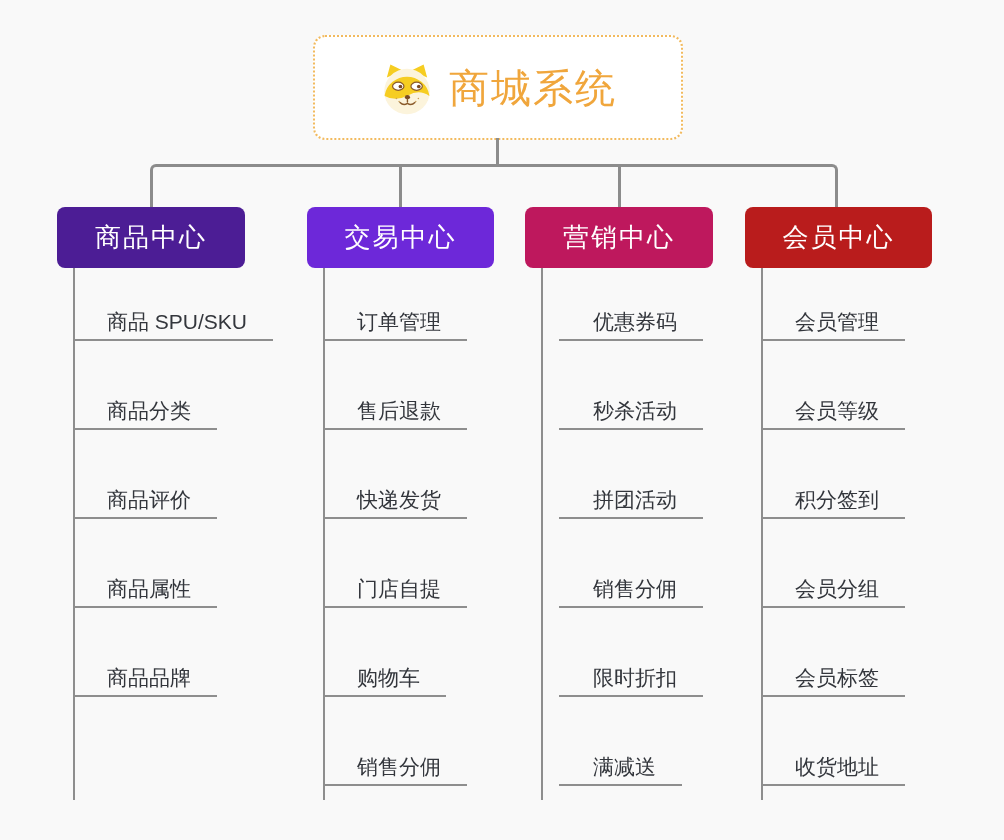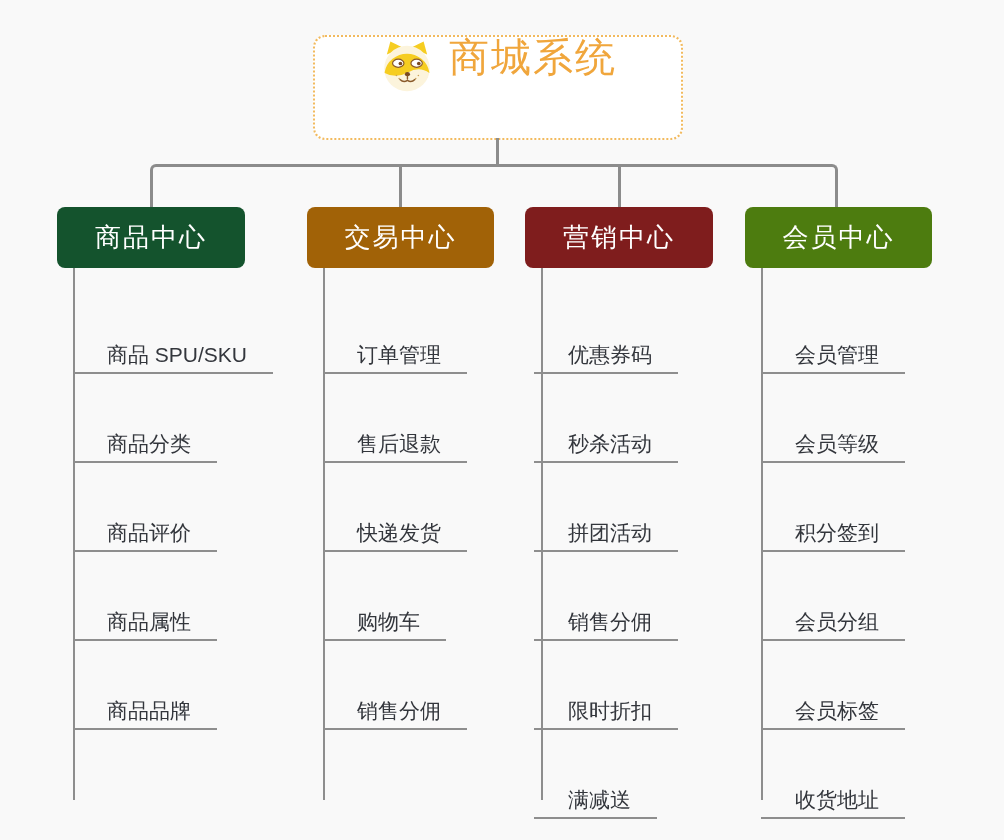--- a/index.html
+++ b/index.html
@@ -13,21 +13,21 @@
 
   
   .root-node {
     position: absolute; left: 313px; top: 35px;
     width: 370px; height: 105px;
     background: #ffffff;
     border: 2px dotted #f2bа5e;
     border: 2px dotted #f2ba5e;
     border-radius: 12px;
     box-sizing: border-box;
-    display: flex; align-items: flex-start; justify-content: center;
+    display: flex; align-items: center; justify-content: center;
     gap: 14px;
   }
   .root-title {
     font-size: 40px;
     letter-spacing: 2px;
     line-height: 1;
   }
   .doge { width: 56px; height: 56px; flex: 0 0 auto; }
 
   
@@ -67,34 +67,34 @@
     width: 2px; height: 532px; background: #8e8e8e;
   }
   .trunk.t0 { left: 73px; }
   .trunk.t1 { left: 323px; }
   .trunk.t2 { left: 541px; }
   .trunk.t3 { left: 761px; }
 
   .item-col { position: absolute; top: 268px; }
   .item-col.c0 { left: 73px; }
   .item-col.c1 { left: 323px; }
-  .item-col.c2 { left: 534px; }
+  .item-col.c2 { left: 559px; }
   .item-col.c3 { left: 761px; }
 
   .item {
     display: block;
     width: max-content;
     margin-top: 59px;
     padding: 0 26px 7px 34px;
     border-bottom: 2px solid #8e8e8e;
     font-size: 21px;
     line-height: 21px;
     color: #33363c;
   }
-  .item:first-child { margin-top: 76px; }
+  .item:first-child { margin-top: 43px; }
 </style>
 </head>
 <body>
 
 <div class="canvas">
 
   <div class="root-node">
     <svg class="doge" viewBox="0 0 64 64" aria-hidden="true">
 
       <polygon points="13,5 27,12 9,20" fill="#f6cd21"></polygon>
@@ -119,42 +119,43 @@
       <circle cx="42" cy="47.5" r="0.9" fill="#c9a05a"></circle>
     </svg>
     <span class="root-title" style="color: rgb(240, 166, 60);">商城系统</span>
   </div>
 
   <div class="stem"></div>
   <div class="bus"></div>
   <div class="drop d2"></div>
   <div class="drop d3"></div>
 
-  <div class="branch-head b0" style="background: #14532d;">商品中心</div>
-  <div class="branch-head b1" style="background: #a16207;">交易中心</div>
-  <div class="branch-head b2" style="background: #7f1d1d;">营销中心</div>
-  <div class="branch-head b3" style="background: #4d7c0f;">会员中心</div>
+  <div class="branch-head b0" style="background: #4c1d95;">商品中心</div>
+  <div class="branch-head b1" style="background: #6d28d9;">交易中心</div>
+  <div class="branch-head b2" style="background: #be185d;">营销中心</div>
+  <div class="branch-head b3" style="background: #b91c1c;">会员中心</div>
 
   <div class="trunk t0"></div>
   <div class="trunk t1"></div>
   <div class="trunk t2"></div>
   <div class="trunk t3"></div>
 
   <div class="item-col c0">
     <div class="item">商品 SPU/SKU</div>
     <div class="item">商品分类</div>
     <div class="item">商品评价</div>
     <div class="item">商品属性</div>
     <div class="item">商品品牌</div>
   </div>
 
   <div class="item-col c1">
     <div class="item">订单管理</div>
     <div class="item">售后退款</div>
     <div class="item">快递发货</div>
+    <div class="item">门店自提</div>
     <div class="item">购物车</div>
     <div class="item">销售分佣</div>
   </div>
 
   <div class="item-col c2">
     <div class="item">优惠券码</div>
     <div class="item">秒杀活动</div>
     <div class="item">拼团活动</div>
     <div class="item">销售分佣</div>
     <div class="item">限时折扣</div>

